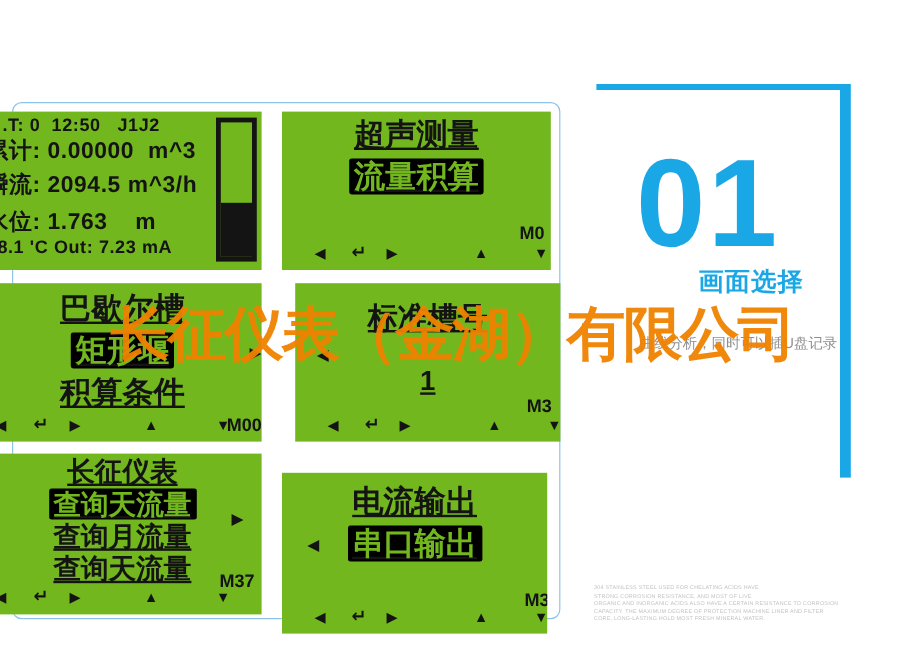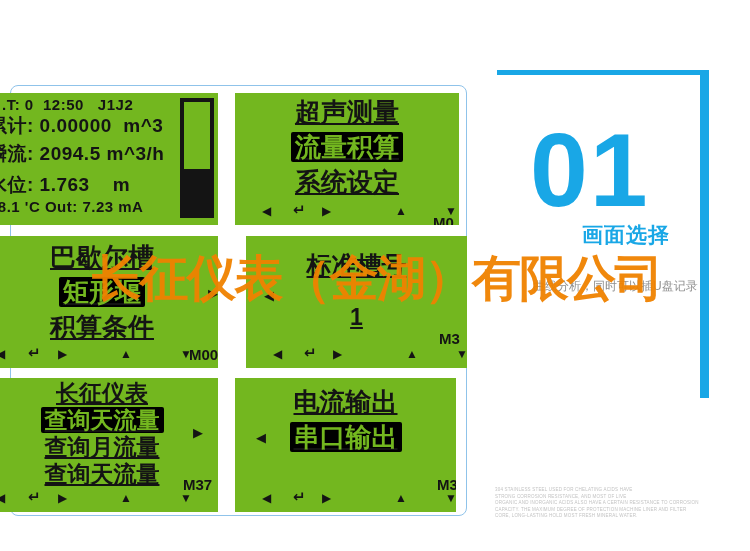--- a/index.html
+++ b/index.html
@@ -16,21 +16,21 @@
          border:1px solid #8fc3ea;border-radius:8px;background:#fff;}
 
   
   .screen{position:absolute;background:var(--lcd-green);color:#141414;
           font-weight:bold;overflow:hidden;}
   .s1{left:-14px;top:93px;width:232px;height:132px;}
   .s2{left:235px;top:93px;width:224px;height:132px;}
   .s3{left:-14px;top:236px;width:232px;height:132px;}
   .s4{left:246px;top:236px;width:221px;height:132px;}
   .s5{left:-14px;top:378px;width:232px;height:134px;}
-  .s6{left:235px;top:378px;width:221px;height:134px;padding-left:16px;}
+  .s6{left:235px;top:394px;width:221px;height:134px;padding-left:16px;}
 
   
   .dline{position:absolute;white-space:pre;letter-spacing:0.5px;}
   .dl1{left:16px;top:3px;font-size:15px;}
   .dl2{left:2px;top:20px;font-size:19px;}
   .dl3{left:2px;top:48px;font-size:19px;}
   .dl4{left:2px;top:79px;font-size:19px;}
   .dl5{left:3px;top:105px;font-size:15px;}
   .bargraph{position:absolute;left:194px;top:5px;width:34px;height:120px;
             border:4px solid #141414;background:var(--lcd-green);}
@@ -81,23 +81,22 @@
     <div class="dline dl5">18.1 'C Out: 7.23 mA</div>
     <div class="bargraph">
       <div class="barfill"></div>
     </div>
   </div>
 
   <div class="screen s2 col-r">
     <div class="menu" style="top:2px;">
       <div class="mi"><span>超声测量</span></div>
       <div class="mi"><span class="inv">流量积算</span></div>
-      <div class="mi"><span>系统设定</span></div>
     </div>
-    <div class="mcode" style="left:198px;top:93px;margin-top:28px;">M0</div>
+    <div class="mcode" style="left:198px;top:93px;">M0</div>
     <div class="nav">
       <span class="na a1">◀</span>
       <span class="na a2 enter">↵</span>
       <span class="na a3">▶</span>
       <span class="na a4">▲</span>
       <span class="na a5">▼</span>
     </div>
   </div>
 
   <div class="screen s3 col-l">

